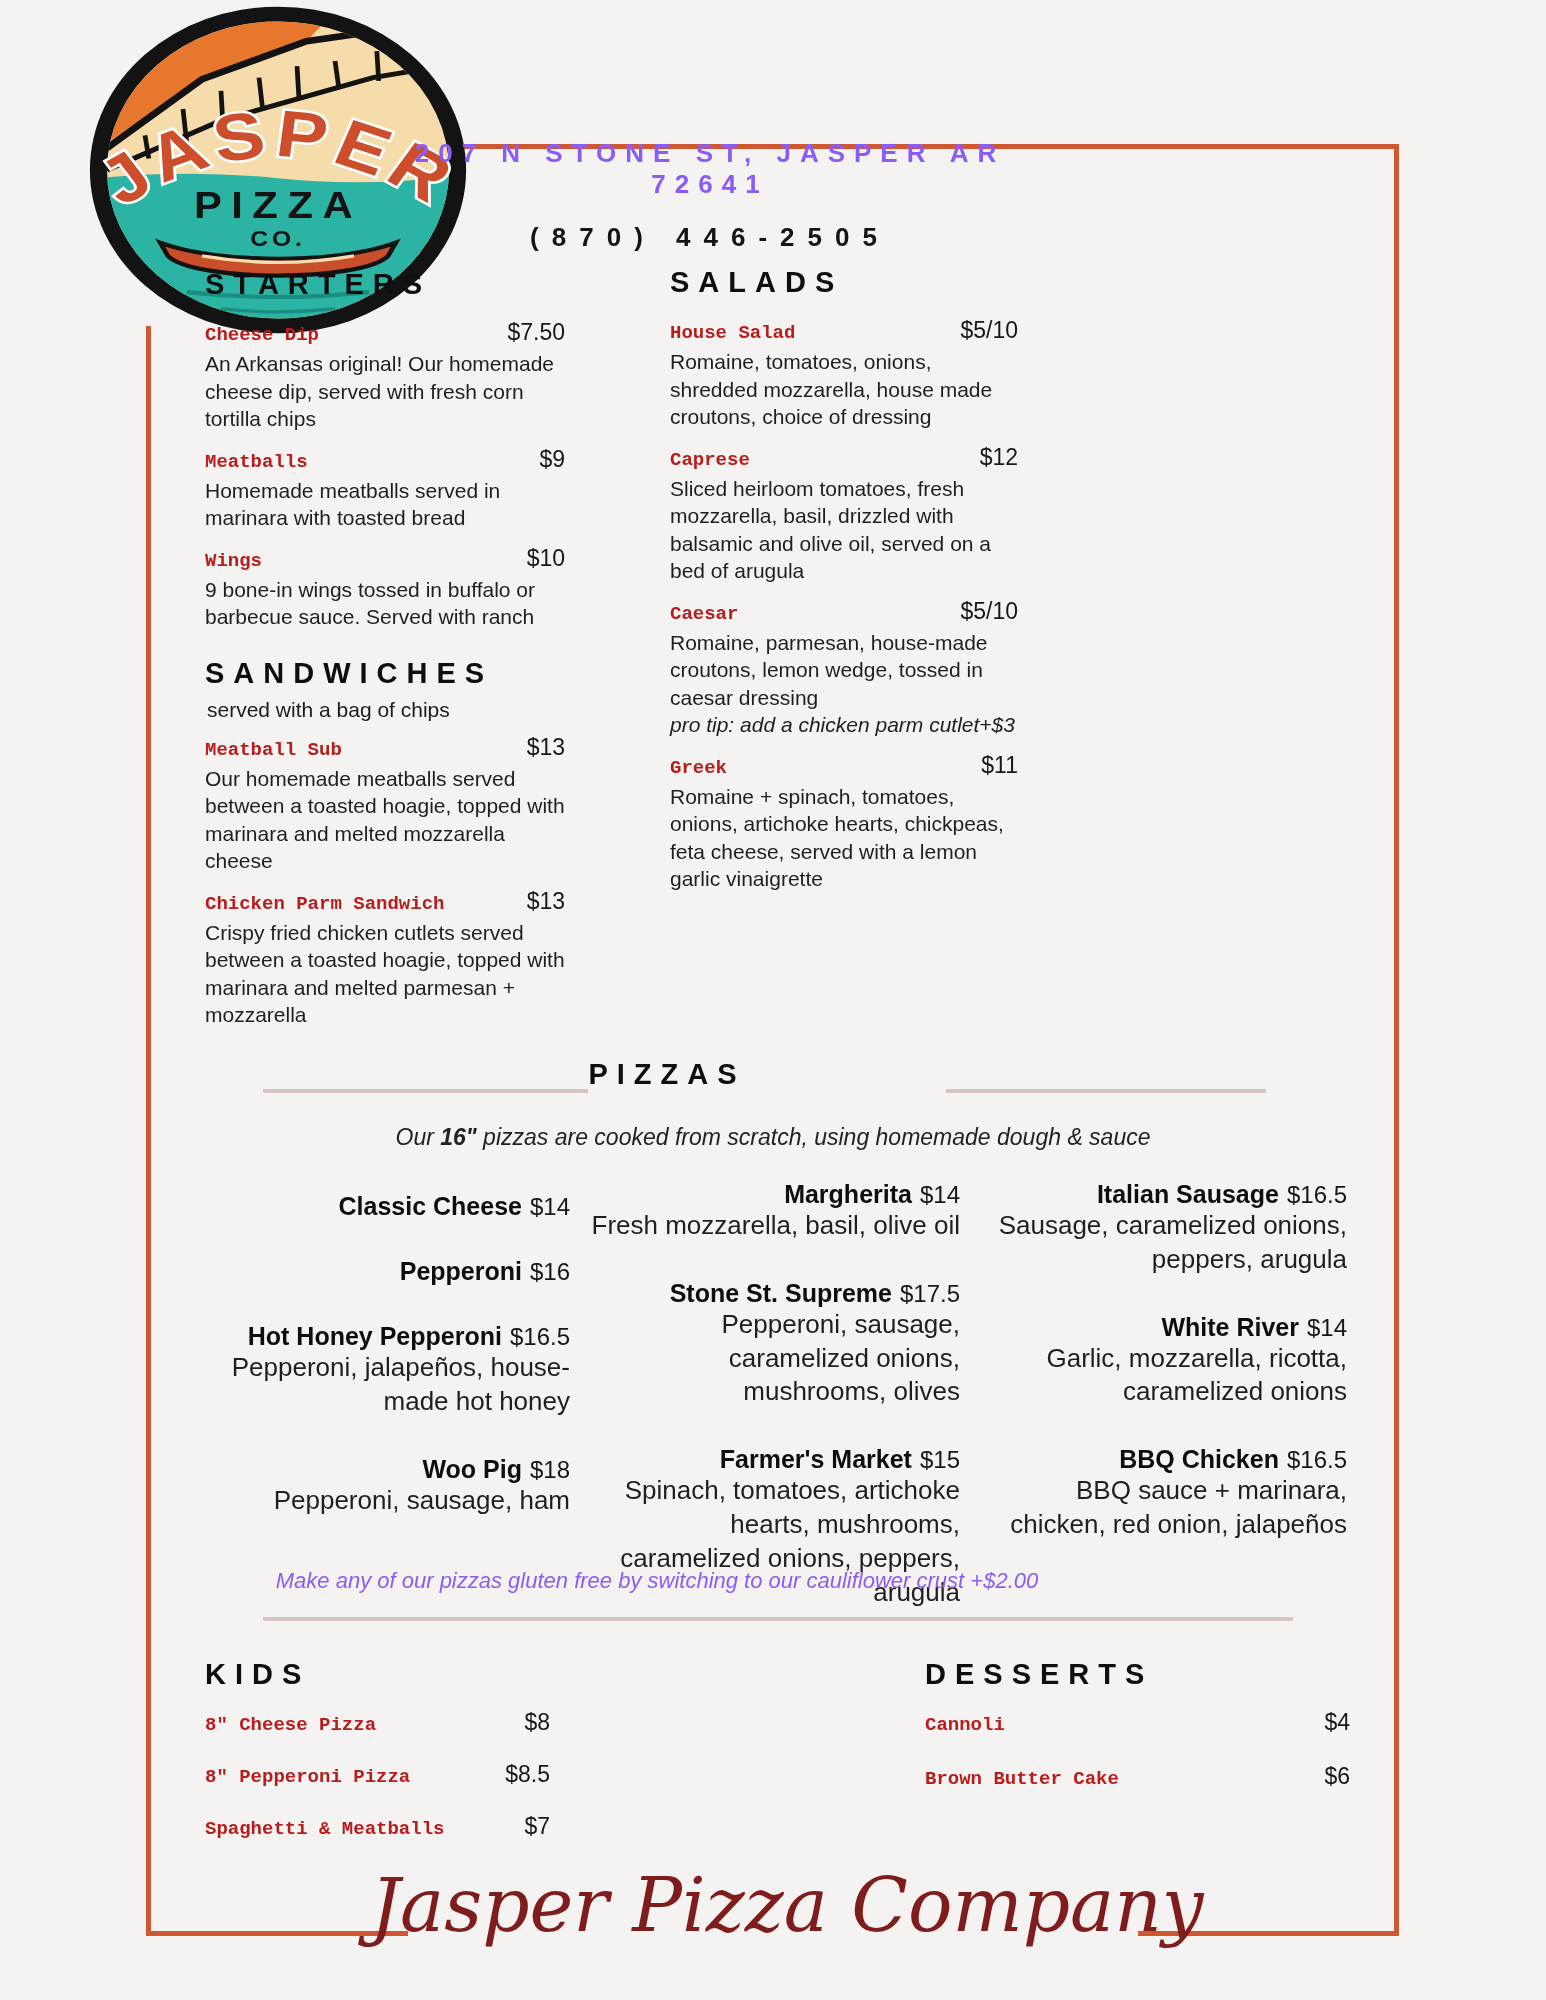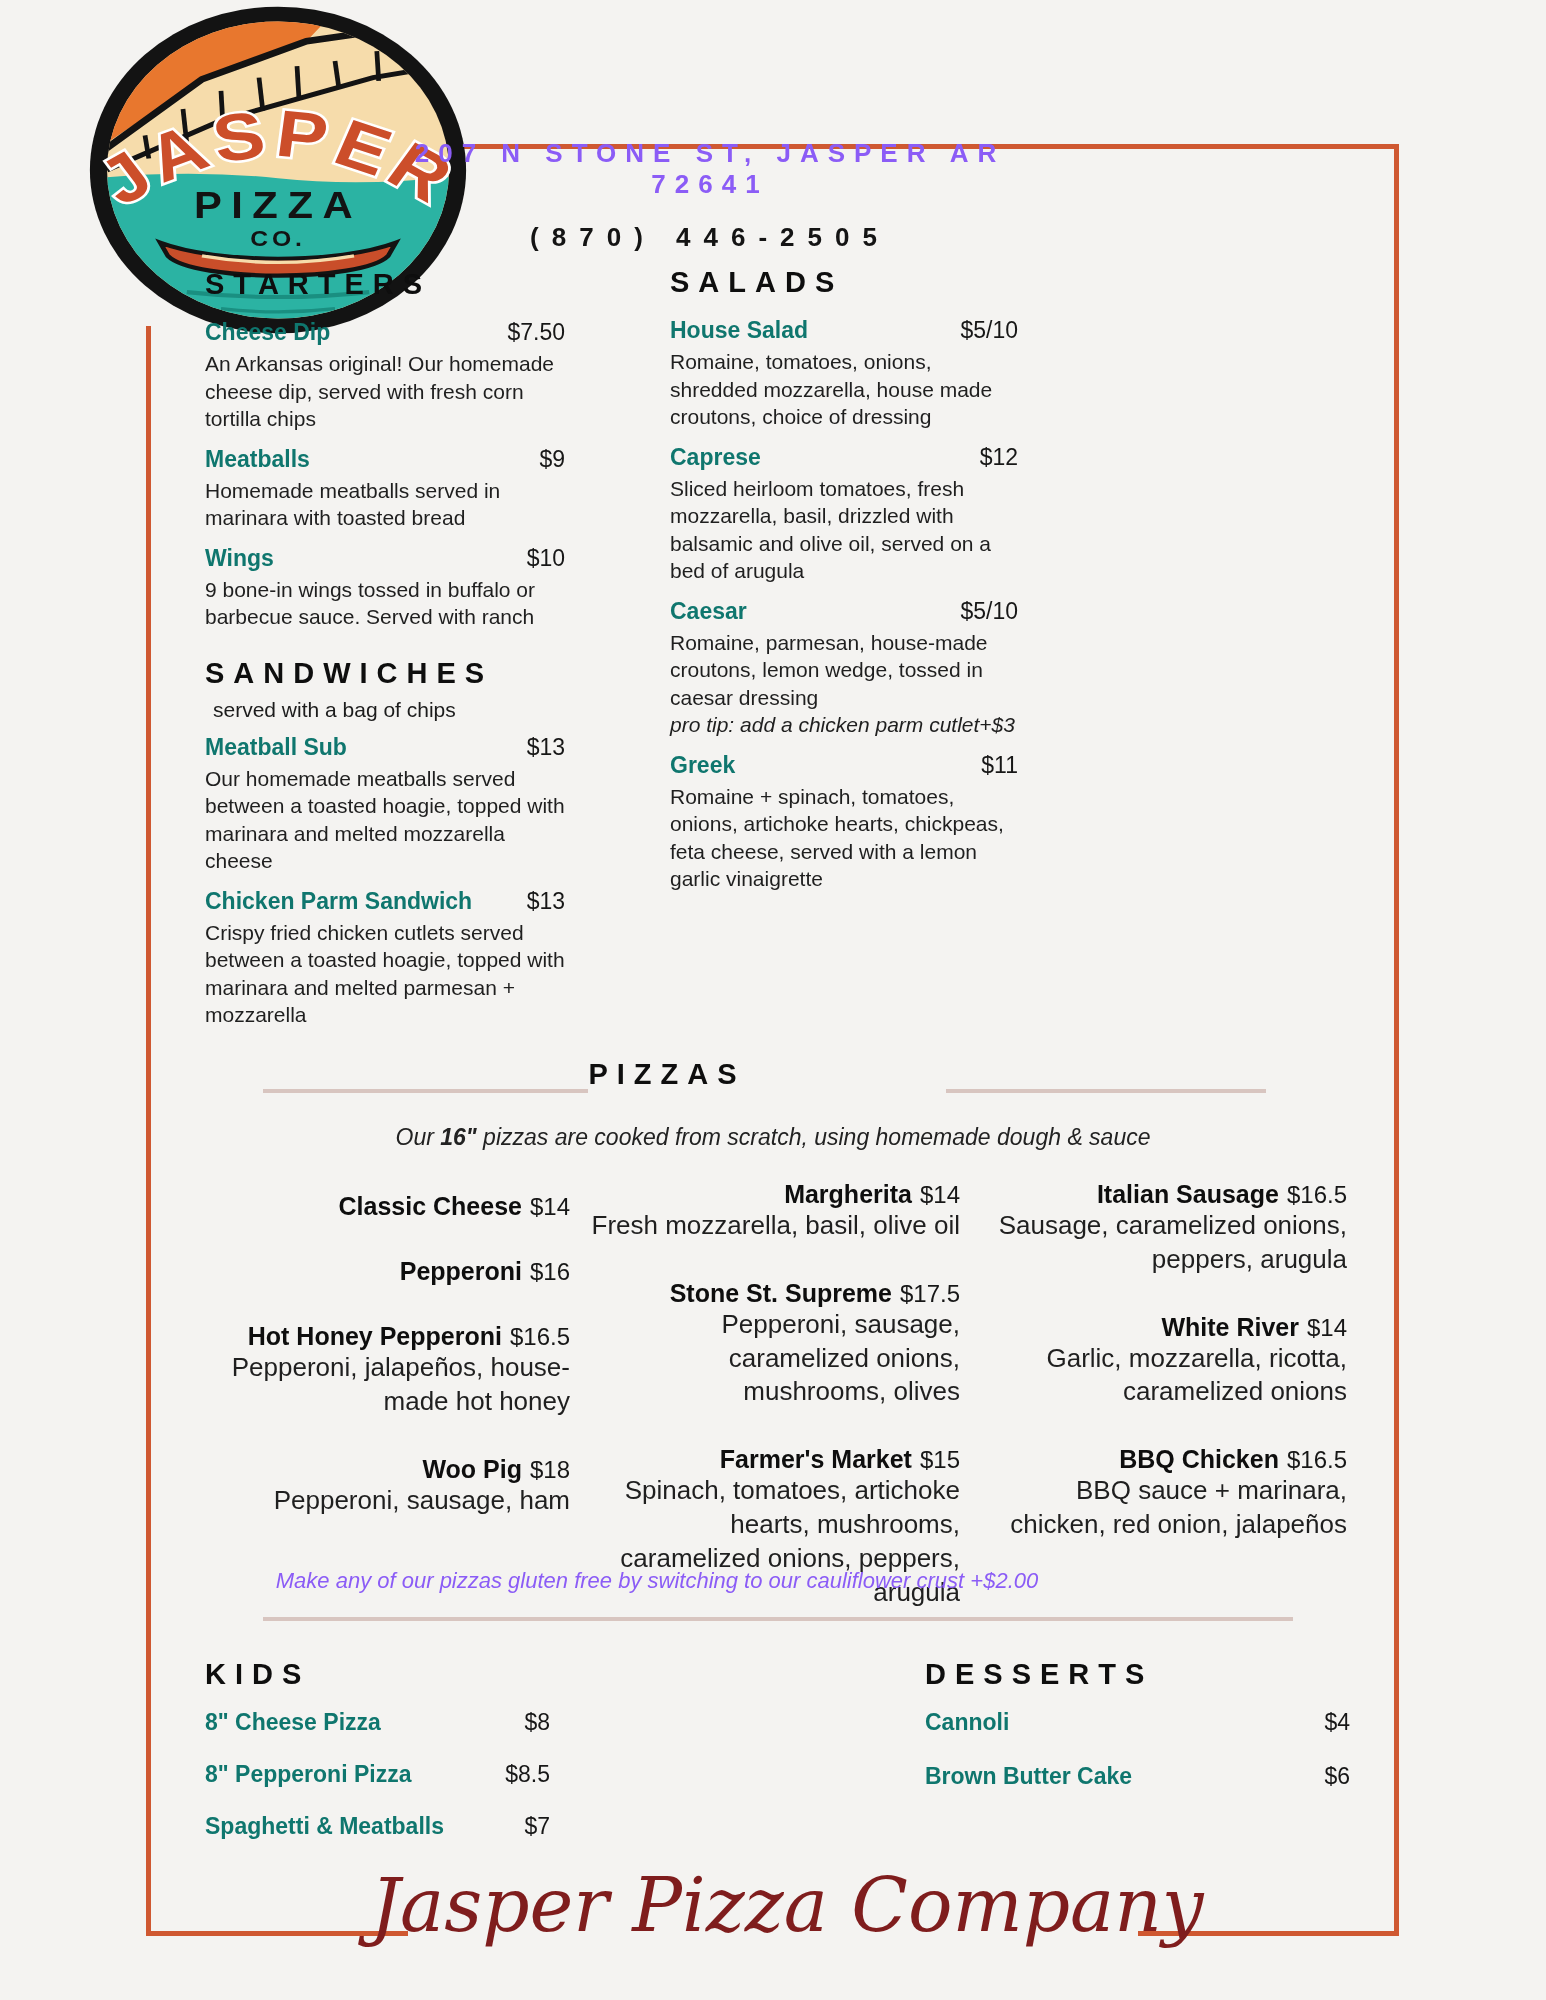--- a/index.html
+++ b/index.html
@@ -22,24 +22,24 @@
   
   .header-block{position:absolute;left:370px;top:138px;width:680px;text-align:center;}
   .addr{font-size:26px;font-weight:bold;letter-spacing:9px;color:#8b5cf6;}
   .phone{font-size:26px;font-weight:bold;letter-spacing:13px;margin-top:22px;color:#141414;}
 
   
   .col{position:absolute;}
   .col-left{left:205px;top:268px;width:360px;}
   .col-right{left:670px;top:266px;width:348px;}
   .sec-title{font-size:29px;font-weight:bold;letter-spacing:9px;margin:0 0 18px 0;color:#0e0e0e;}
-  .sec-note{font-size:21px;color:#1c1c1c;margin:-10px 0 12px 8px;}
+  .sec-note{font-size:21px;color:#1c1c1c;margin:-10px 0 12px 2px;}
   .menu-item{margin-bottom:13px;}
   .item-row{display:flex;justify-content:space-between;align-items:baseline;}
-  .item-name{font-size:23px;font-weight:bold;color:#0f766e;}
+  .item-name{font-size:19px;font-weight:bold;color:#b91c1c;font-family:Liberation Mono, monospace;}
   .item-price{font-size:23px;color:#171717;white-space:nowrap;margin-left:10px;}
   .item-desc{font-size:21px;line-height:1.31;color:#1f1f1f;margin-top:4px;}
   .item-protip{font-size:21px;line-height:1.31;color:#1f1f1f;font-style:italic;}
   .sandwiches-block{margin-top:26px;}
 
   
   .pizzas-header{position:absolute;left:0;top:1058px;width:1334px;text-align:center;}
   .pz-line{position:absolute;height:4px;background:#d8c5c0;}
   .pz-line-left{left:263px;top:1089px;width:325px;}
   .pz-line-right{left:946px;top:1089px;width:320px;}

